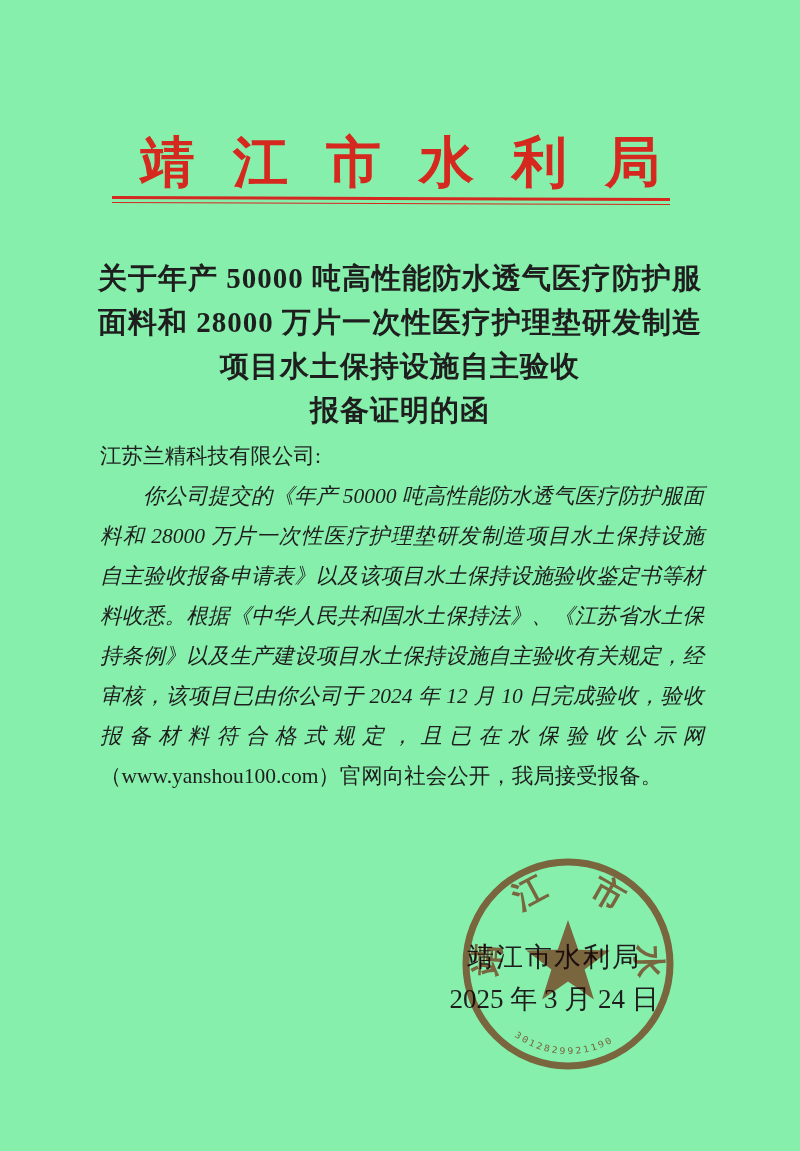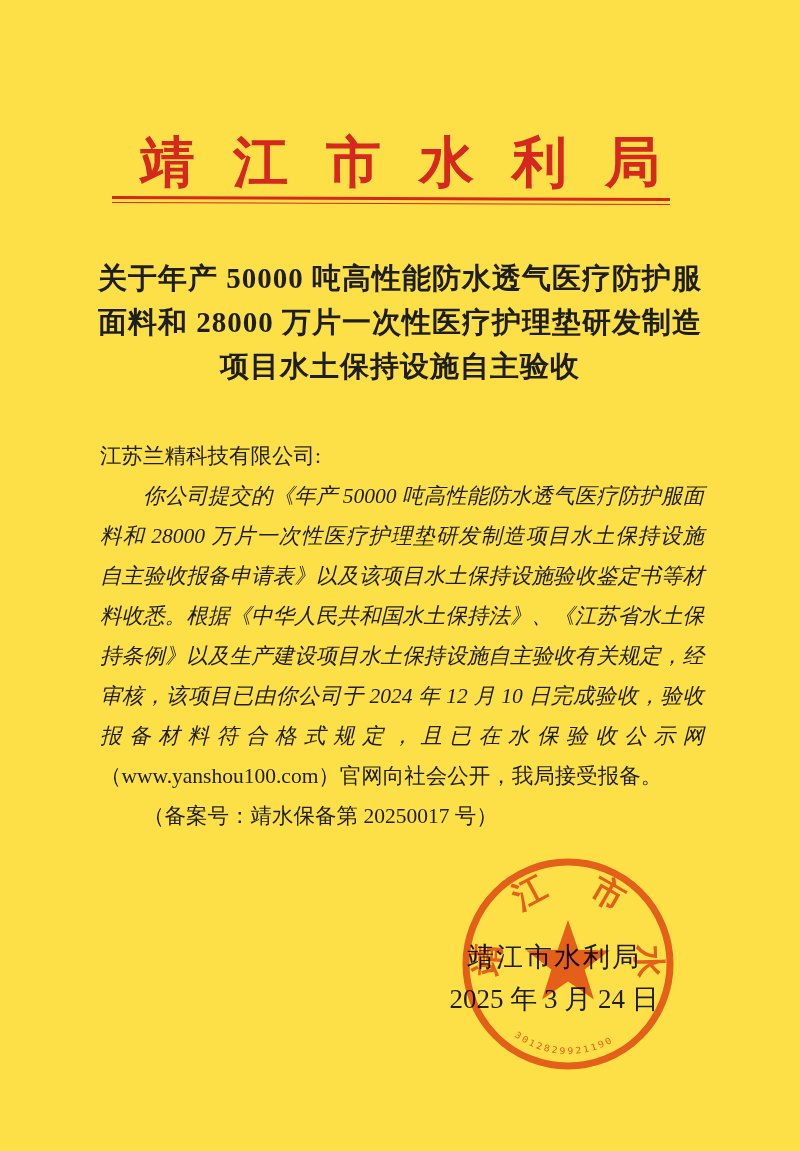--- a/index.html
+++ b/index.html
@@ -1,20 +1,20 @@
 <!DOCTYPE html>
 <html style="--header-red: #d5281e; --seal-red: #e14b36; --ink: #1e1e1e;"><head>
 <meta charset="utf-8">
 <style>
   html,body { margin:0; padding:0; background:#e8e8e8; }
   .page {
     position:relative;
     width:800px; height:1151px;
     margin:0 auto;
-    background:#fde047;
+    background:#86efac;
     overflow:hidden;
     font-family:"Liberation Serif","DejaVu Serif",serif;
     color:var(--ink,#1e1e1e);
   }
   
   .letterhead-title {
     position:absolute; top:126px; left:0; right:0;
     text-align:center;
     font-size:55px; font-weight:bold;
     color:var(--header-red,#d5281e);
@@ -74,33 +74,33 @@
 <div class="page">
 
   <div class="letterhead-title">靖江市水利局</div>
   <div class="rule-thick"></div>
   <div class="rule-thin"></div>
 
   <div class="doc-title">
     <div>关于年产 50000 吨高性能防水透气医疗防护服</div>
     <div>面料和 28000 万片一次性医疗护理垫研发制造</div>
     <div>项目水土保持设施自主验收</div>
+    <div>报备证明的函</div>
   </div>
 
   <div class="body-block">
     <div class="body-line">江苏兰精科技有限公司:</div>
     <div class="body-line jl indent">你公司提交的《年产 50000 吨高性能防水透气医疗防护服面</div>
     <div class="body-line jl">料和 28000 万片一次性医疗护理垫研发制造项目水土保持设施</div>
     <div class="body-line jl">自主验收报备申请表》以及该项目水土保持设施验收鉴定书等材</div>
     <div class="body-line jl">料收悉。根据《中华人民共和国水土保持法》、《江苏省水土保</div>
     <div class="body-line jl">持条例》以及生产建设项目水土保持设施自主验收有关规定，经</div>
     <div class="body-line jl">审核，该项目已由你公司于 2024 年 12 月 10 日完成验收，验收</div>
     <div class="body-line jl">报备材料符合格式规定，且已在水保验收公示网</div>
     <div class="body-line">（www.yanshou100.com）官网向社会公开，我局接受报备。</div>
-    <div class="filing-line">（备案号：靖水保备第 20250017 号）</div>
   </div>
 
   <div class="sig-block">
     <div class="sig-org">靖江市水利局</div>
     <div class="sig-date">2025 年 3 月 24 日</div>
   </div>
 
   <svg class="seal" viewBox="0 0 232 232" xmlns="http://www.w3.org/2000/svg">
     <defs>
       <path id="sealTopArc" d="M 48.4 134.1 A 70 70 0 1 1 183.6 134.1" fill="none"></path>

